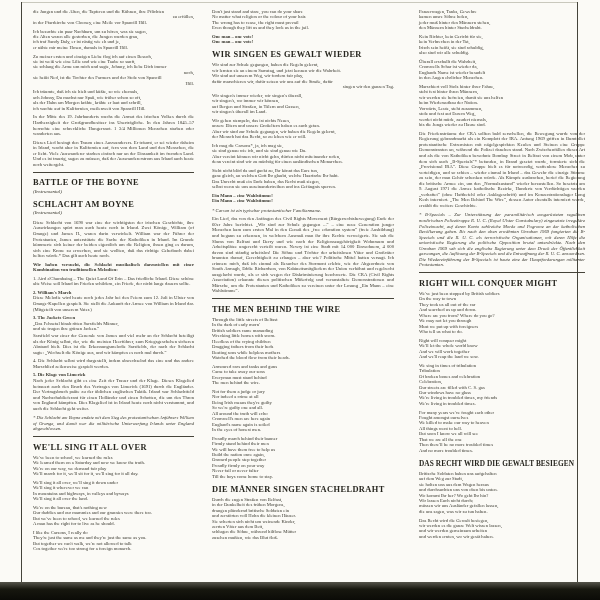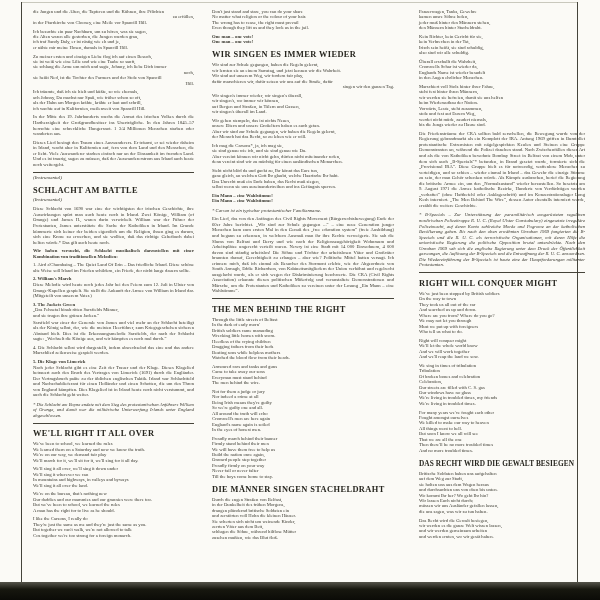--- a/index.html
+++ b/index.html
@@ -59,40 +59,41 @@
       </div>
       <div class="verse">
         <div class="vline">Ich träumte, daß ich sie hielt und küßte, so wie ehemals,</div>
         <div class="vline">ach Johnny, Du machst nur Spaß, wie früher schon so oft,</div>
         <div class="vline">als der Hahn am Morgen krähte, krähte er laut und schrill,</div>
         <div class="vline">ich wachte auf in Kalifornien, meilenweit von Spancill Hill.</div>
       </div>
       <div class="para">In der Mitte des 19. Jahrhunderts wuchs die Armut des irischen Volkes durch die Hartherzigkeit der Großgrundbesitzer ins Unerträgliche. In den Jahren 1845–57 herrschte eine schreckliche Hungersnot. 1 3/4 Millionen Menschen starben oder wanderten aus.</div>
       <div class="para">Dieses Lied besingt den Traum eines Auswanderers. Er träumt, er sei wieder daheim in Irland, wacht aber in Kalifornien auf, fern von dem Land und den Menschen, die er liebt. Viele Auswanderer starben einfach nur an der Einsamkeit im fremden Land. Und es ist traurig, sagen zu müssen, daß der Auswandererstrom aus Irland auch heute noch weitergeht.</div>
       <div class="rule"></div>
+      <div class="heading">BATTLE OF THE BOYNE</div>
       <div class="subheading">(Instrumental)</div>
-      <div class="heading">SCHLACHT AM BATTLE</div>
+      <div class="heading">SCHLACHT AM BOYNE</div>
       <div class="subheading">(Instrumental)</div>
       <div class="para">Diese Schlacht von 1690 war eine der wichtigsten der irischen Geschichte, ihre Auswirkungen spürt man auch heute noch in Irland. Zwei Könige, William (of Orange) und James II., waren darin verwickelt. William war der Führer der Protestanten, James unterstützte die Sache der Katholiken in Irland. Im Grunde kümmerte sich keiner der beiden eigentlich um die Religion, ihnen ging es darum, sich eine Krone zu erwerben, und sie wollten, daß das richtige Gebetbuch dabei helfen würde.* Das gilt auch heute noch.</div>
       <div class="para bold">Wir haben versucht, die Schlacht musikalisch darzustellen mit einer Kombination von traditionellen Melodien:</div>
       <div class="para">1. Aird a'Chumhaing – The Quiet Land Of Erin – Das friedliche Irland. Diese schöne alte Weise soll Irland im Frieden schildern, ein Friede, der nicht lange dauern sollte.</div>
       <div class="lead">2. William's March</div>
       <div class="para">Diese Melodie wird heute noch jedes Jahr bei den Feiern zum 12. Juli in Ulster von Orange-Kapellen gespielt. Sie stellt die Ankunft der Armee von William in Irland dar. (Mitgeteilt von unserem Vater.)</div>
       <div class="lead">3. The Jackets Green</div>
       <div class="verse tight">
         <div class="vline">„Das Fehnetal hinab ritten Sarsfields Männer,</div>
         <div class="vline">und sie trugen ihre grünen Jacken.“</div>
       </div>
       <div class="para">Sarsfield war einer der Generale von James und viel mehr an der Schlacht beteiligt als der König selbst, der, wie die meisten Heerführer, zum Kriegsgeschehen sicheren Abstand hielt. Dies ist die Erkennungsmelodie Sarsfields, der nach der Schlacht sagte: „Wechselt die Könige aus, und wir kämpfen es noch mal durch.“</div>
       <div class="para">4. Die Schlacht selbst wird dargestellt, indem abwechselnd das eine und das andere Marschlied zeilenweise gespielt werden.</div>
       <div class="lead">5. Die Klage von Limerick</div>
       <div class="para">Nach jeder Schlacht gibt es eine Zeit der Trauer und der Klage. Dieses Klagelied betrauert auch den Bruch des Vertrages von Limerick (1691) durch die Engländer. Der Vertragsbruch paßte zu der üblichen englischen Taktik. Irland war Schlachtfeld und Nachschublieferant für einen Holländer und einen Schotten, die um den Thron von England kämpften. Dies Klagelied ist in Irland heute noch nicht verstummt, und auch die Schlacht geht weiter.</div>
       <div class="para footnote">* Die Schlacht am Boyne endete mit dem Sieg des protestantischen Anführers William of Orange, und damit war die militärische Unterwerfung Irlands unter England abgeschlossen.</div>
       <div class="rule"></div>
-      <div class="heading">WE'LL RIGHT IT ALL OVER</div>
+      <div class="heading">WE'LL SING IT ALL OVER</div>
       <div class="verse">
         <div class="vline">We've been to school, we learned the rules</div>
         <div class="vline">We learned them on a Saturday and now we know the truth.</div>
         <div class="vline">We're on our way, we demand fair play</div>
         <div class="vline">We'll march for it, we'll sit for it, we'll sing for it all day.</div>
       </div>
       <div class="verse">
         <div class="vline">We'll sing it all over, we'll sing it down under</div>
         <div class="vline">We'll sing it wherever we can</div>
         <div class="vline">In mountains and highways, in valleys and byways</div>
@@ -115,21 +116,21 @@
       <div class="verse">
         <div class="vline">Don't just stand and stare, you can do your share</div>
         <div class="vline">No matter what religion or the colour of your hair.</div>
         <div class="vline">The wrong has to cease, the right must prevail</div>
         <div class="vline">Even though they lift us and they lock us in the jail.</div>
       </div>
       <div class="verse bold">
         <div class="vline">One man – one vote!</div>
         <div class="vline">One man – one vote!</div>
       </div>
-      <div class="heading">WIR SINGEN ES IMMER WIEDER</div>
+      <div class="heading">WIR SINGEN ES GEWALT WIEDER</div>
       <div class="verse">
         <div class="vline">Wir sind zur Schule gegangen, haben die Regeln gelernt,</div>
         <div class="vline">wir lernten sie an einem Samstag, und jetzt kennen wir die Wahrheit.</div>
         <div class="vline">Wir sind auf unserem Weg, wir fordern fair play,</div>
         <div class="vline">dafür marschieren wir, dafür setzen wir uns auf die Straße, dafür</div>
         <div class="vline right">singen wir den ganzen Tag.</div>
       </div>
       <div class="verse">
         <div class="vline">Wir singen's immer wieder, wir singen's überall,</div>
         <div class="vline">wir singen's, wo immer wir können,</div>
@@ -154,21 +155,21 @@
         <div class="vline">Das Unrecht muß ein Ende haben, das Recht muß siegen,</div>
         <div class="vline">selbst wenn sie uns auseinandertreiben und ins Gefängnis sperren.</div>
       </div>
       <div class="verse bold">
         <div class="vline">Ein Mann – eine Wahlstimme!</div>
         <div class="vline">Ein Mann – eine Wahlstimme!</div>
       </div>
       <div class="para footnote">* Carson ist ein typischer protestantischer Familienname.</div>
       <div class="para">Ein Lied, das von den Anfängen des Civil Rights Movement (Bürgerrechtsbewegung) Ende der 60er Jahre berichtet. „Wir sind zur Schule gegangen ...“ – eine neue Generation junger Menschen kam zum ersten Mal in den Genuß des „free education system“ (freie Ausbildung) und begann zu erkennen, in welchem Ausmaß man ihr ihre Rechte verweigerte. Sie sah die Slums von Belfast und Derry und wie nach der Religionszugehörigkeit Wohnraum und Arbeitsplätze ungerecht verteilt waren. Newry ist eine Stadt mit 14 000 Einwohnern, 4 000 davon sind ständig arbeitslos! Die Söhne und Töchter der arbeitslosen Väter und Großväter brannten darauf, Gerechtigkeit zu erlangen – aber wie? Politische Mittel hatten versagt. Ich erinnere mich, daß ich einmal als Besucher des Stormont erlebte, wie der Abgeordnete von South Armagh, Eddie Richardson, von Kabinettsmitgliedern der Union verhöhnt und regelrecht ausgelacht wurde, als er sich wegen der Diskriminierung beschwerte. Die CRA (Civil Rights Association) erkannte diesen politischen Mißerfolg und veranstaltete Demonstrationen und Märsche, um die Protestanten und Katholiken zu vereinen unter der Losung „Ein Mann – eine Wahlstimme“.</div>
       <div class="rule"></div>
-      <div class="heading">THE MEN BEHIND THE RIGHT</div>
+      <div class="heading">THE MEN BEHIND THE WIRE</div>
       <div class="verse">
         <div class="vline">Through the little streets of Belfast</div>
         <div class="vline">In the dark of early morn'</div>
         <div class="vline">British soldiers came marauding</div>
         <div class="vline">Wrecking little homes with scorn.</div>
         <div class="vline">Heedless of the crying children</div>
         <div class="vline">Dragging fathers from their beds</div>
         <div class="vline">Beating sons while helpless mothers</div>
         <div class="vline">Watched the blood flow from their heads.</div>
       </div>

